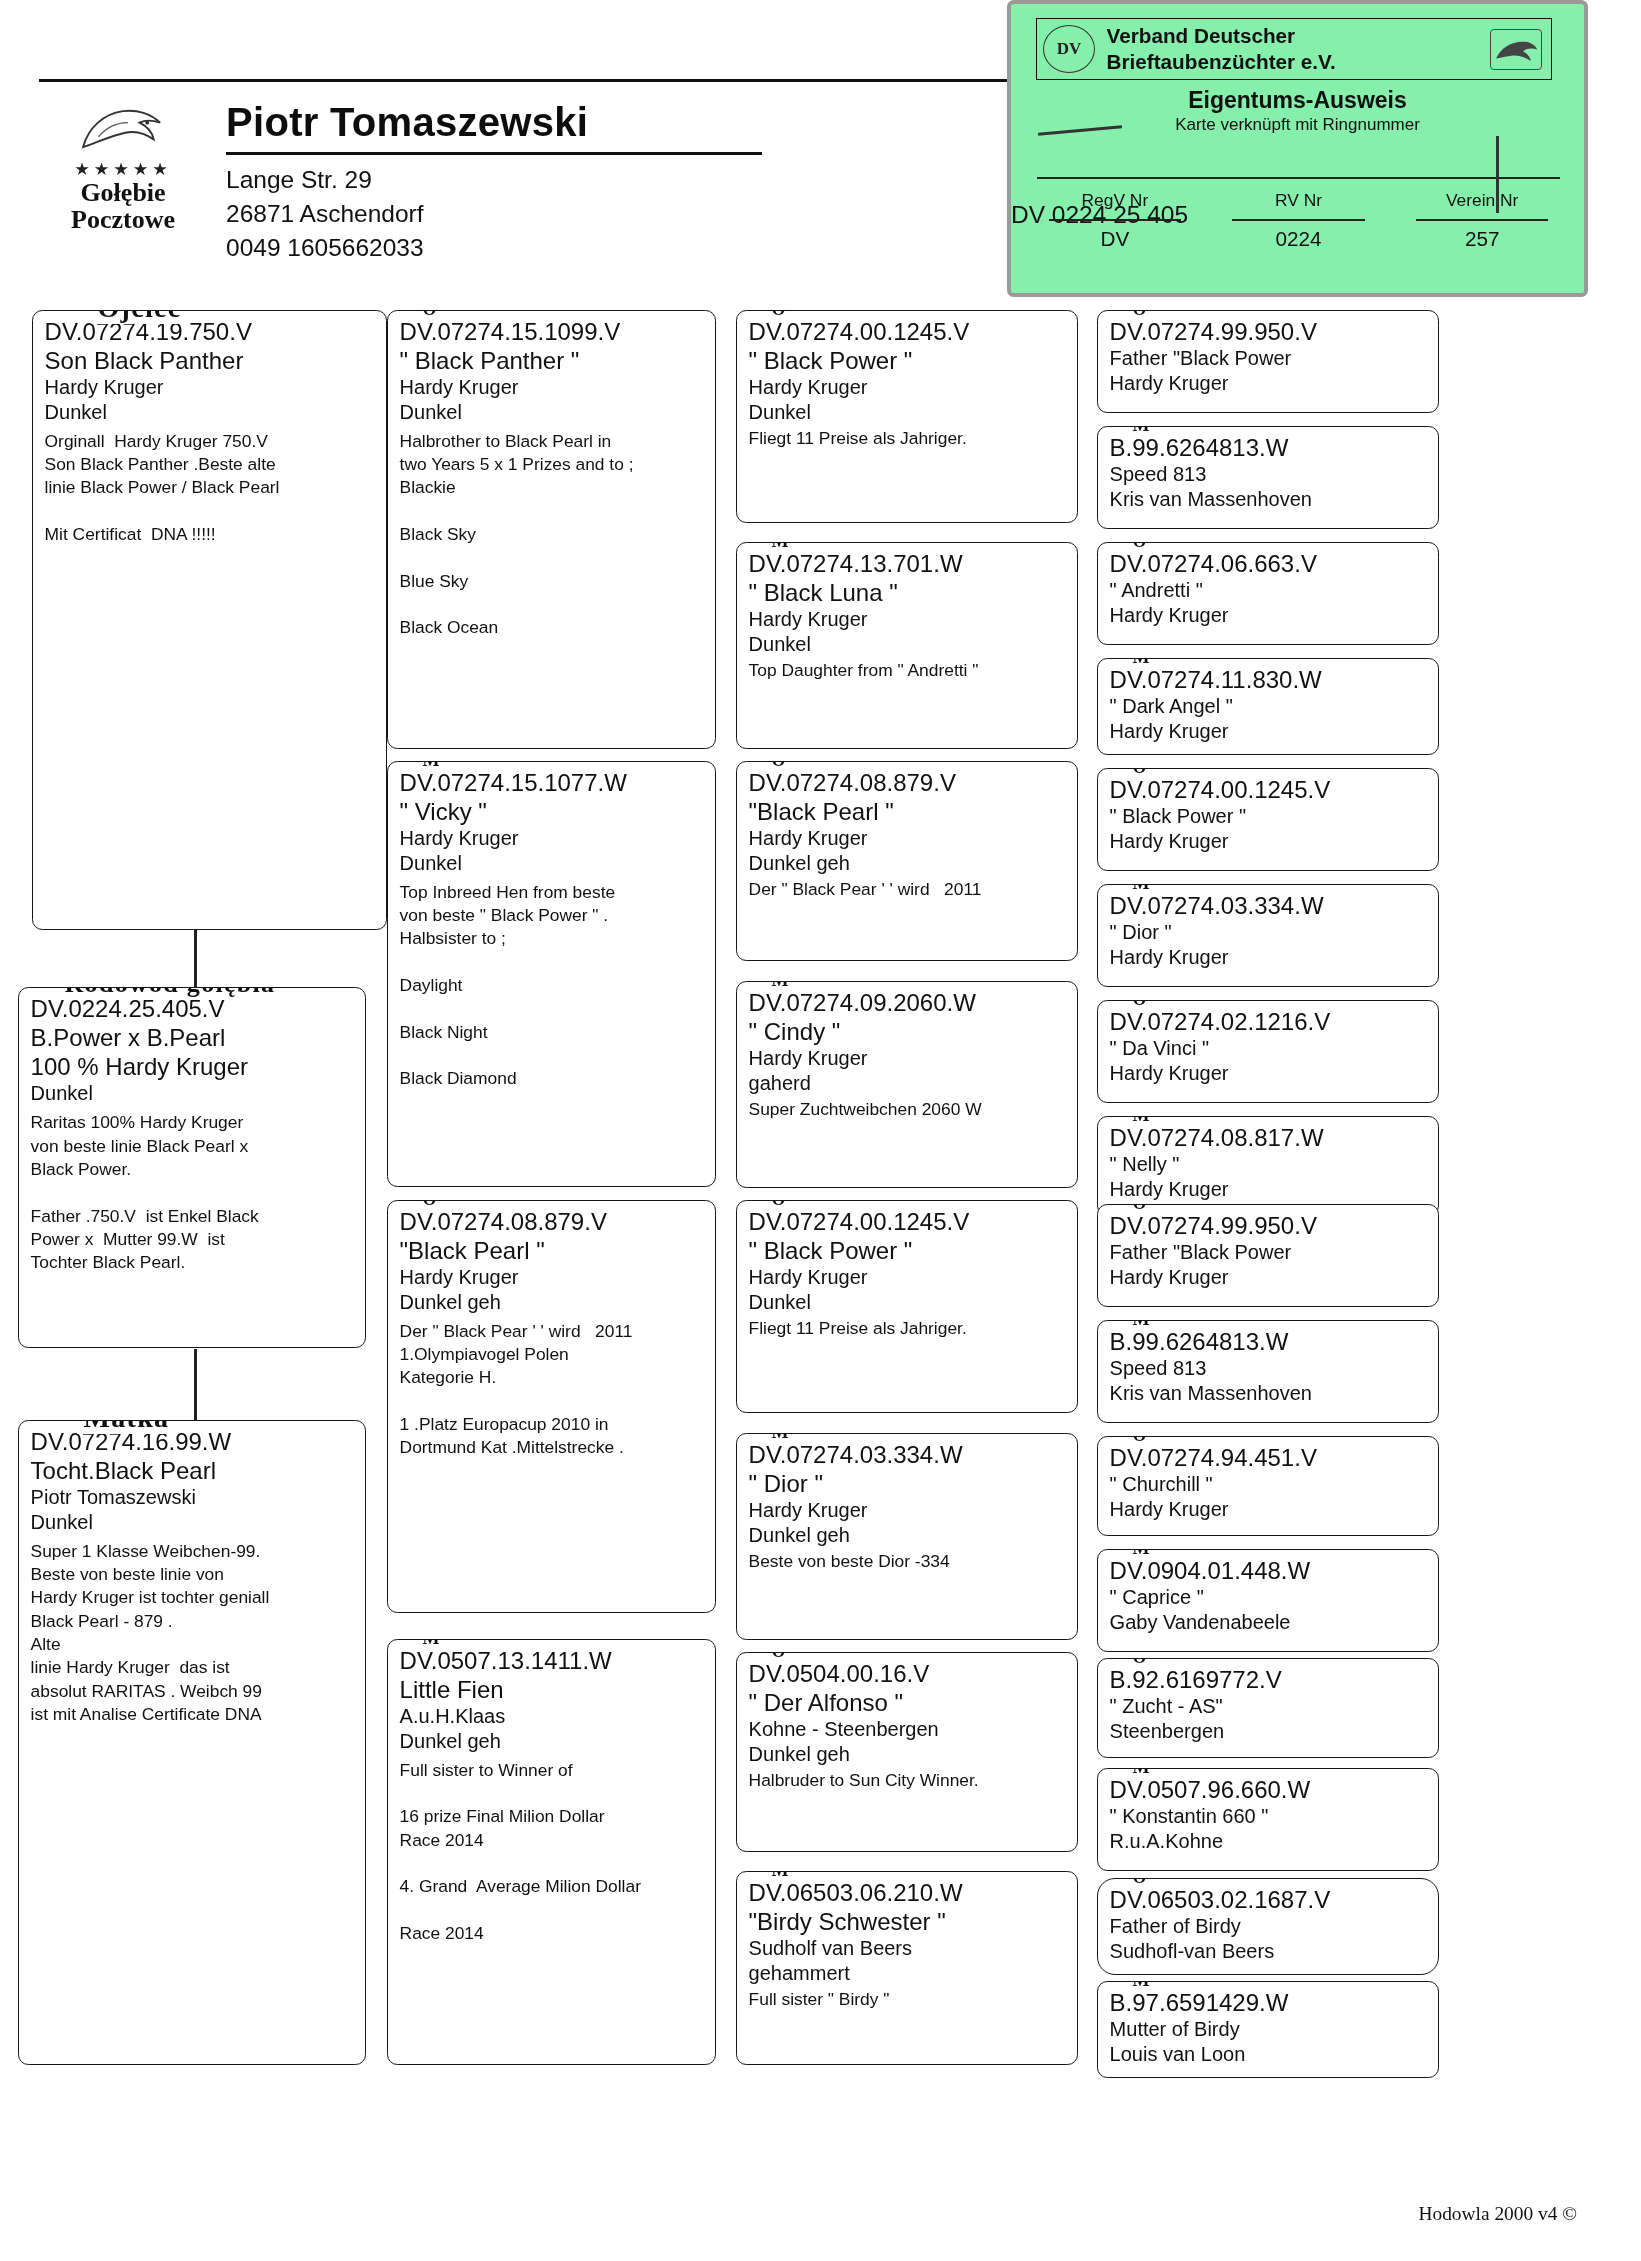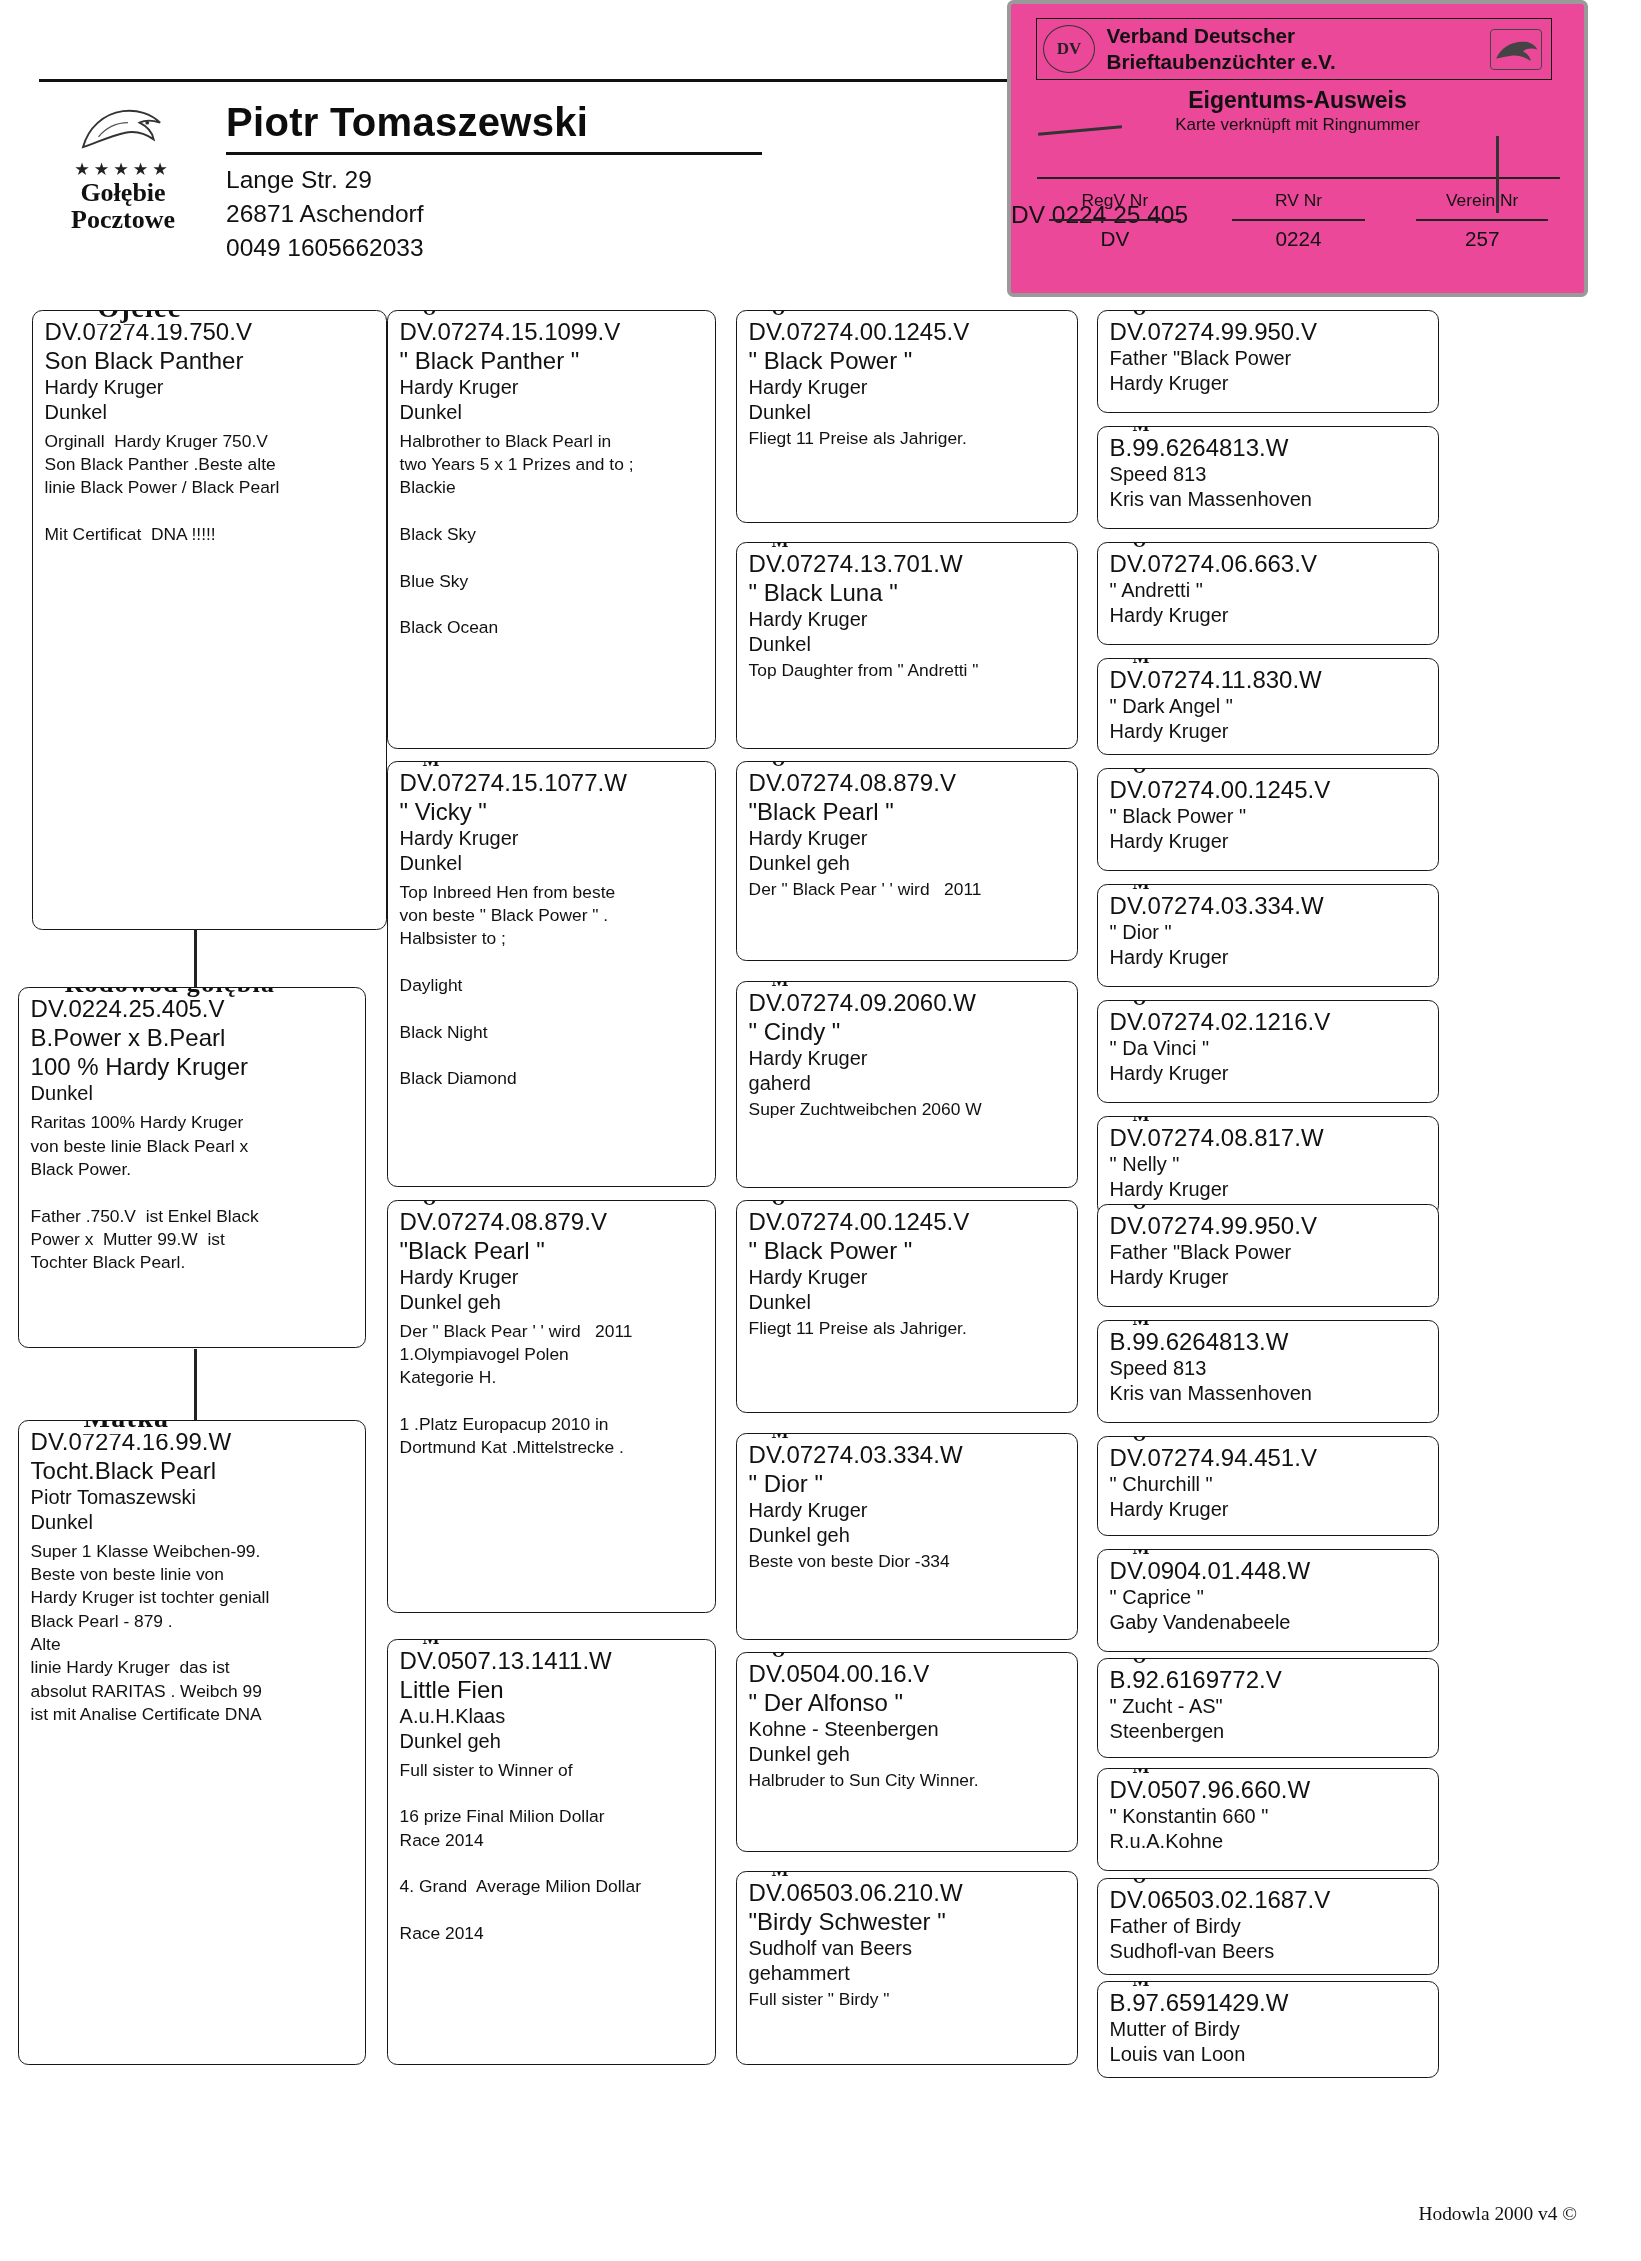--- a/index.html
+++ b/index.html
@@ -94,21 +94,21 @@
 
   
   .cert {
     position: absolute;
     left: 1007px;
     top: 0px;
     width: 581px;
     height: 297px;
     border: 4.5px solid #9a9a9a;
     border-radius: 6.5px;
-    background: #ec4899;
+    background: #86efac;
     box-sizing: border-box;
   }
   .cert-top {
     position: absolute;
     left: 24.5px;
     top: 14px;
     width: 516px;
     height: 62px;
     border: 1.9px solid #111;
     box-sizing: border-box;
@@ -622,21 +622,21 @@
     <div class="ring">B.92.6169772.V</div>
     <div class="sub">" Zucht - AS"</div>
     <div class="sub">Steenbergen</div>
   </div>
   <div class="box" style="left:1097px; top:1768px; width:342px; height:103px;">
     <div class="tag">M</div>
     <div class="ring">DV.0507.96.660.W</div>
     <div class="sub">" Konstantin 660 "</div>
     <div class="sub">R.u.A.Kohne</div>
   </div>
-  <div class="box" style="left:1097px; top:1878px; width:342px; height:97px;">
+  <div class="box" style="left:1097px; top:1878px; width:342px; height:97px;border-radius:18px;">
     <div class="tag">O</div>
     <div class="ring">DV.06503.02.1687.V</div>
     <div class="sub">Father of Birdy</div>
     <div class="sub">Sudhofl-van Beers</div>
   </div>
   <div class="box" style="left:1097px; top:1981px; width:342px; height:97px;">
     <div class="tag">M</div>
     <div class="ring">B.97.6591429.W</div>
     <div class="sub">Mutter of Birdy</div>
     <div class="sub">Louis van Loon</div>

